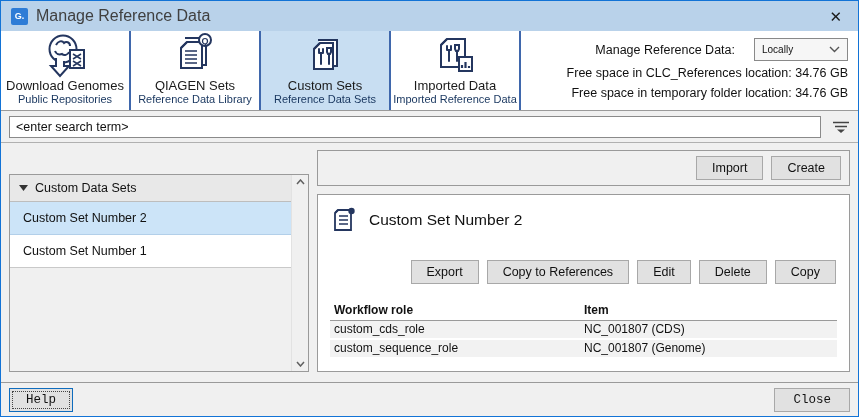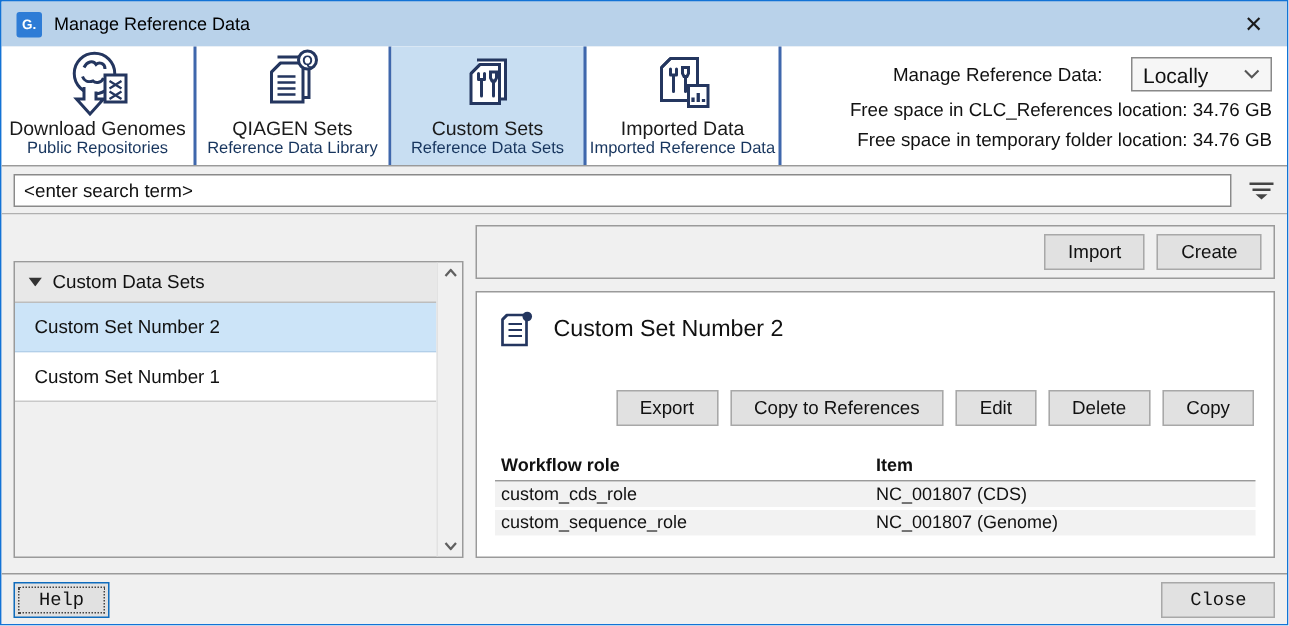--- a/index.html
+++ b/index.html
@@ -3,33 +3,33 @@
 <meta charset="utf-8">
 <style>
   * { box-sizing: border-box; margin: 0; padding: 0; }
   html,body { width: 859px; height: 417px; }
   body { font-family: "Liberation Sans", sans-serif; background:#fff; }
   .window { width:859px; height:417px; border:1px solid #1273d6; display:flex; flex-direction:column; background:#f0f0f0; overflow:hidden; }
 
   
   .titlebar { flex:none; height:30px; background:#b9d2ea; display:flex; align-items:center; padding:0 10px; gap:8px; }
   .app-icon { width:17px; height:17px; background:#2e7cd6; color:#fff; font-size:9px; font-weight:bold; display:flex; align-items:center; justify-content:center; border-radius:2px; flex:none; }
-  .win-title { font-size:12px; color:#000000; }
+  .win-title { font-size:16px; color:#404040; }
   .close-x { margin-left:auto; font-size:15px; color:#1a1a1a; padding:0 6px; cursor:default; line-height:1; }
 
   
   .toolbar { flex:none; height:80px; background:#fff; border-bottom:1px solid #9a9a9a; display:flex; position:relative; }
   .tab { width:130px; display:flex; flex-direction:column; align-items:center; justify-content:flex-end; padding:5px 0 4px; border-right:2px solid #3f67ac; cursor:default; }
   .tab.selected { background:#c8def2; }
   .tab-icon { height:46px; display:flex; align-items:center; justify-content:center; }
   .tab-label { font-size:13px; color:#1a1a1a; line-height:15px; white-space:nowrap; }
   .tab-sub { font-size:11px; color:#17355e; line-height:13px; white-space:nowrap; }
   .toolbar-info { position:absolute; right:10px; top:7px; display:flex; flex-direction:column; align-items:flex-end; gap:5px; font-size:12.5px; color:#111; }
   .manage-row { display:flex; align-items:center; gap:19px; }
-  .select-box { width:94px; height:23px; border:1px solid #898989; background:#f6f6f6; display:flex; align-items:center; justify-content:space-between; padding:0 7px; font-size:14px; color:#111; }
+  .select-box { width:94px; height:23px; border:1px solid #898989; background:#f6f6f6; display:flex; align-items:center; justify-content:space-between; padding:0 7px; font-size:10px; color:#111; }
   .free-line { line-height:15px; }
 
   
   .search-row { flex:none; height:32px; background:#f0f0f0; border-bottom:1px solid #b0b0b0; display:flex; align-items:center; padding:0 7px 0 8px; gap:10px; }
   .search-input { flex:1; height:22px; border:1px solid #8a8a8a; background:#fff; font-family:inherit; font-size:12.5px; color:#111; padding:1px 6px; }
   .filter-btn { flex:none; width:20px; height:16px; display:flex; align-items:center; justify-content:center; }
 
   
   .main { flex:1; min-height:0; display:flex; gap:8px; padding:7px 8px 10px; background:#f0f0f0; }
   .left-panel { flex:none; width:300px; border:1px solid #9a9a9a; background:#f0f0f0; position:relative; overflow:hidden;margin-top:24px; }

